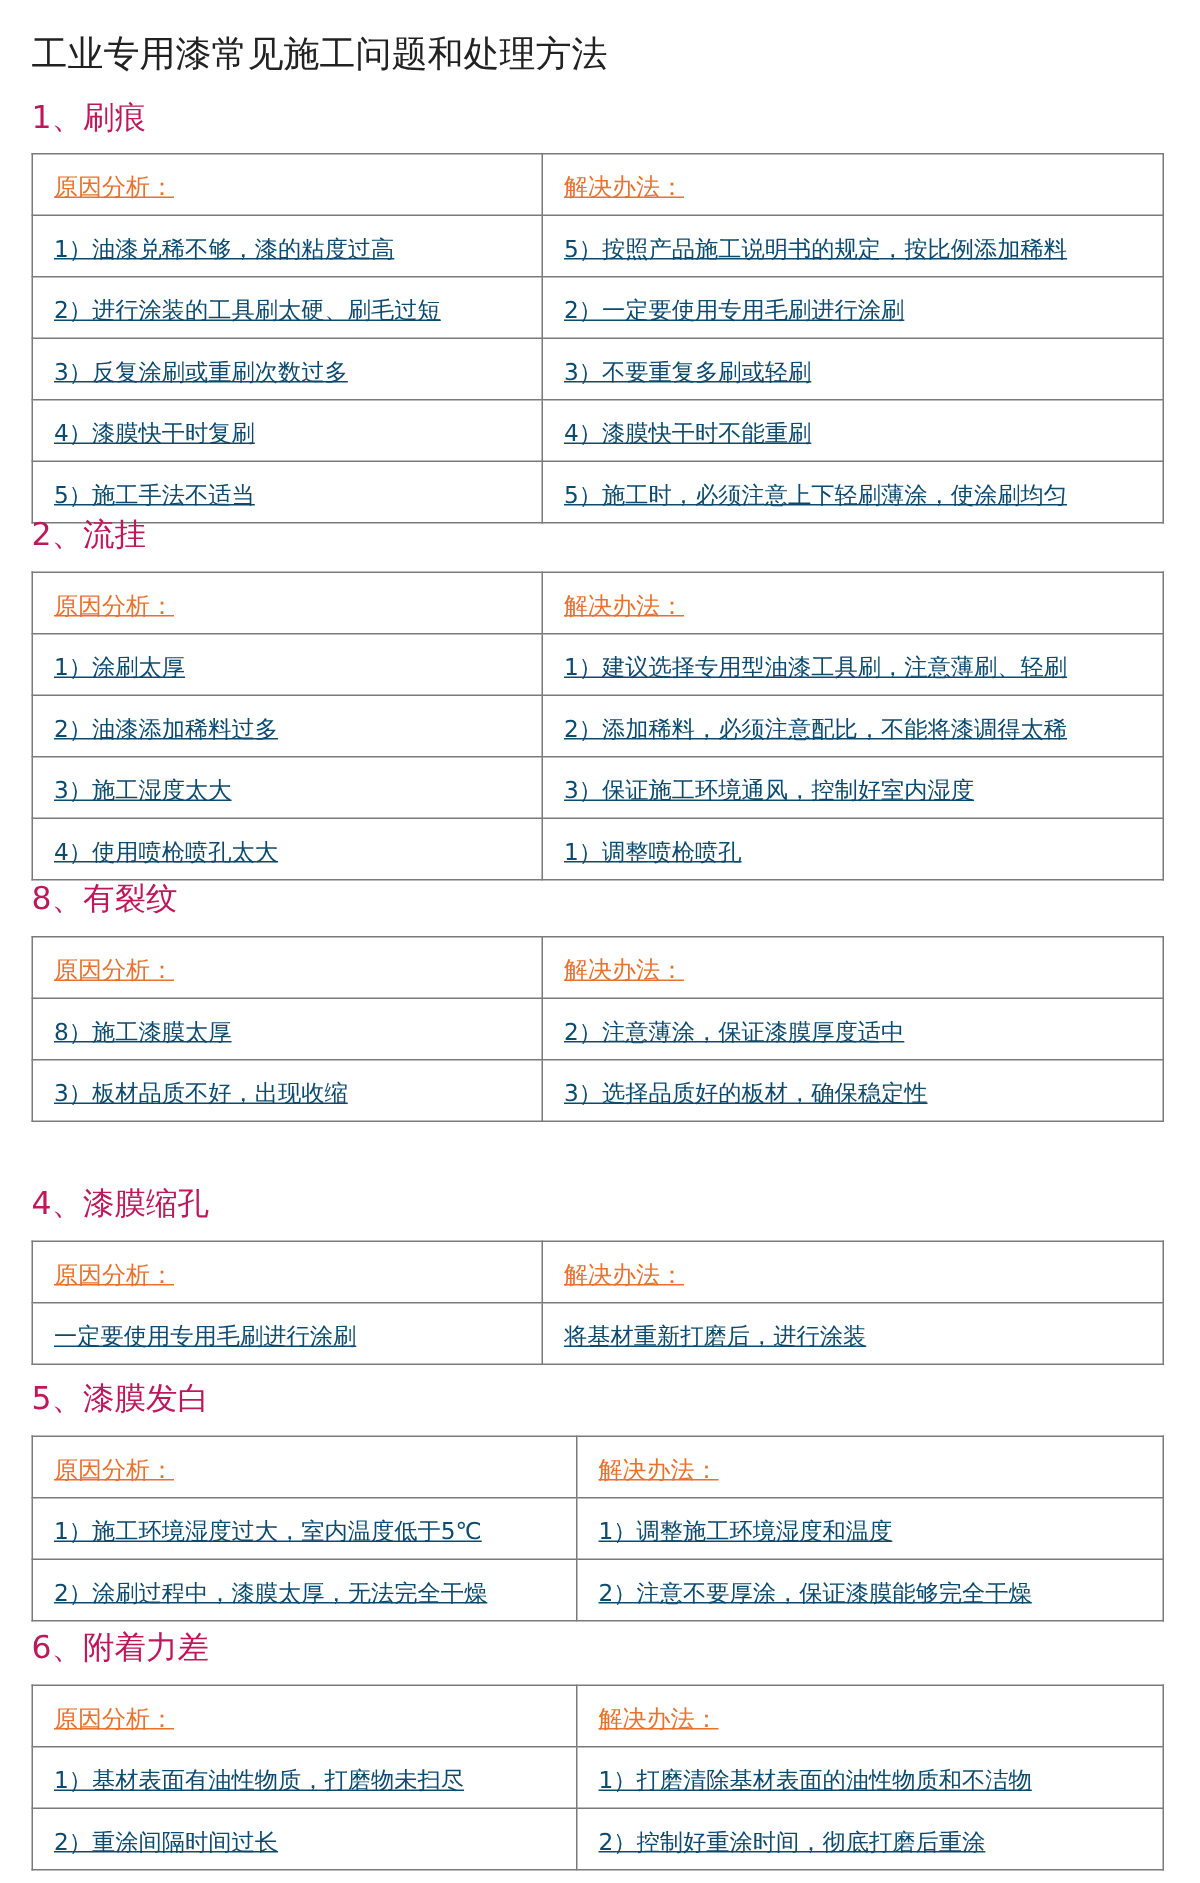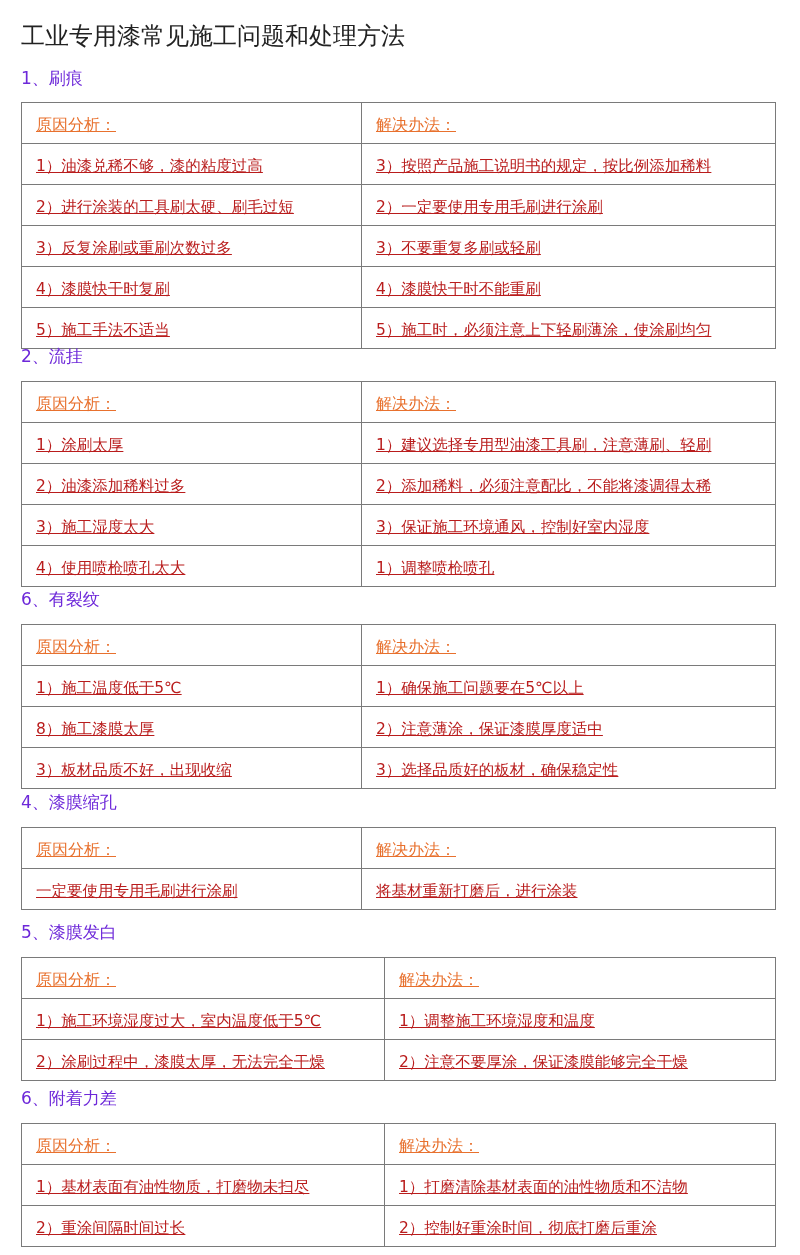--- a/index.html
+++ b/index.html
@@ -25,23 +25,23 @@
       font-weight: normal;
       letter-spacing: 0px;
       margin: 0;
     }
     .section {
       position: absolute;
       left: 21px;
       width: 754px;
     }
     .section-title {
-      font-size: 17px;
+      font-size: 21px;
       line-height: 24px;
-      color: #6d28d9;
+      color: #be185d;
       height: 24px;
       margin: 0;
       font-weight: normal;
     }
     table.issue-table {
       position: absolute;
       left: 0;
       border-collapse: collapse;
       width: 754px;
       table-layout: fixed;
@@ -55,21 +55,21 @@
       white-space: nowrap;
       overflow: hidden;
       vertical-align: middle;
       text-decoration: underline;
     }
     table.issue-table tr.hdr td {
       color: #e8712e;
       font-size: 16px;
     }
     table.issue-table tr.row td {
-      color: #b91c1c;
+      color: #0c4a6e;
     }
   </style>
 </head>
 <body>
 
 <h1 class="page-title">工业专用漆常见施工问题和处理方法</h1>
 
 <div class="section" style="top:66px;">
   <h2 class="section-title">1、刷痕</h2>
   <table class="issue-table" style="top:36px;">
@@ -77,21 +77,21 @@
         <col style="width:340px">
         <col style="width:414px">
       </colgroup>
     <tbody>
         <tr class="hdr">
       <td>原因分析：</td>
       <td>解决办法：</td>
     </tr>
     <tr class="row">
       <td>1）油漆兑稀不够，漆的粘度过高</td>
-      <td>3）按照产品施工说明书的规定，按比例添加稀料</td>
+      <td>5）按照产品施工说明书的规定，按比例添加稀料</td>
     </tr>
     <tr class="row">
       <td>2）进行涂装的工具刷太硬、刷毛过短</td>
       <td>2）一定要使用专用毛刷进行涂刷</td>
     </tr>
     <tr class="row">
       <td>3）反复涂刷或重刷次数过多</td>
       <td>3）不要重复多刷或轻刷</td>
     </tr>
     <tr class="row">
@@ -132,34 +132,30 @@
     </tr>
     <tr class="row">
       <td>4）使用喷枪喷孔太大</td>
       <td>1）调整喷枪喷孔</td>
     </tr>
   </tbody>
     </table>
 </div>
 
 <div class="section" style="top:587px;">
-  <h2 class="section-title">6、有裂纹</h2>
-  <table class="issue-table" style="top:37px;">
-    <colgroup>
-        <col style="width:340px">
-        <col style="width:414px">
-      </colgroup>
-    <tbody>
-        <tr class="hdr">
-      <td>原因分析：</td>
-      <td>解决办法：</td>
-    </tr>
-    <tr class="row">
-      <td>1）施工温度低于5℃</td>
-      <td>1）确保施工问题要在5℃以上</td>
+  <h2 class="section-title">8、有裂纹</h2>
+  <table class="issue-table" style="top:37px;">
+    <colgroup>
+        <col style="width:340px">
+        <col style="width:414px">
+      </colgroup>
+    <tbody>
+        <tr class="hdr">
+      <td>原因分析：</td>
+      <td>解决办法：</td>
     </tr>
     <tr class="row">
       <td>8）施工漆膜太厚</td>
       <td>2）注意薄涂，保证漆膜厚度适中</td>
     </tr>
     <tr class="row">
       <td>3）板材品质不好，出现收缩</td>
       <td>3）选择品质好的板材，确保稳定性</td>
     </tr>
   </tbody>

